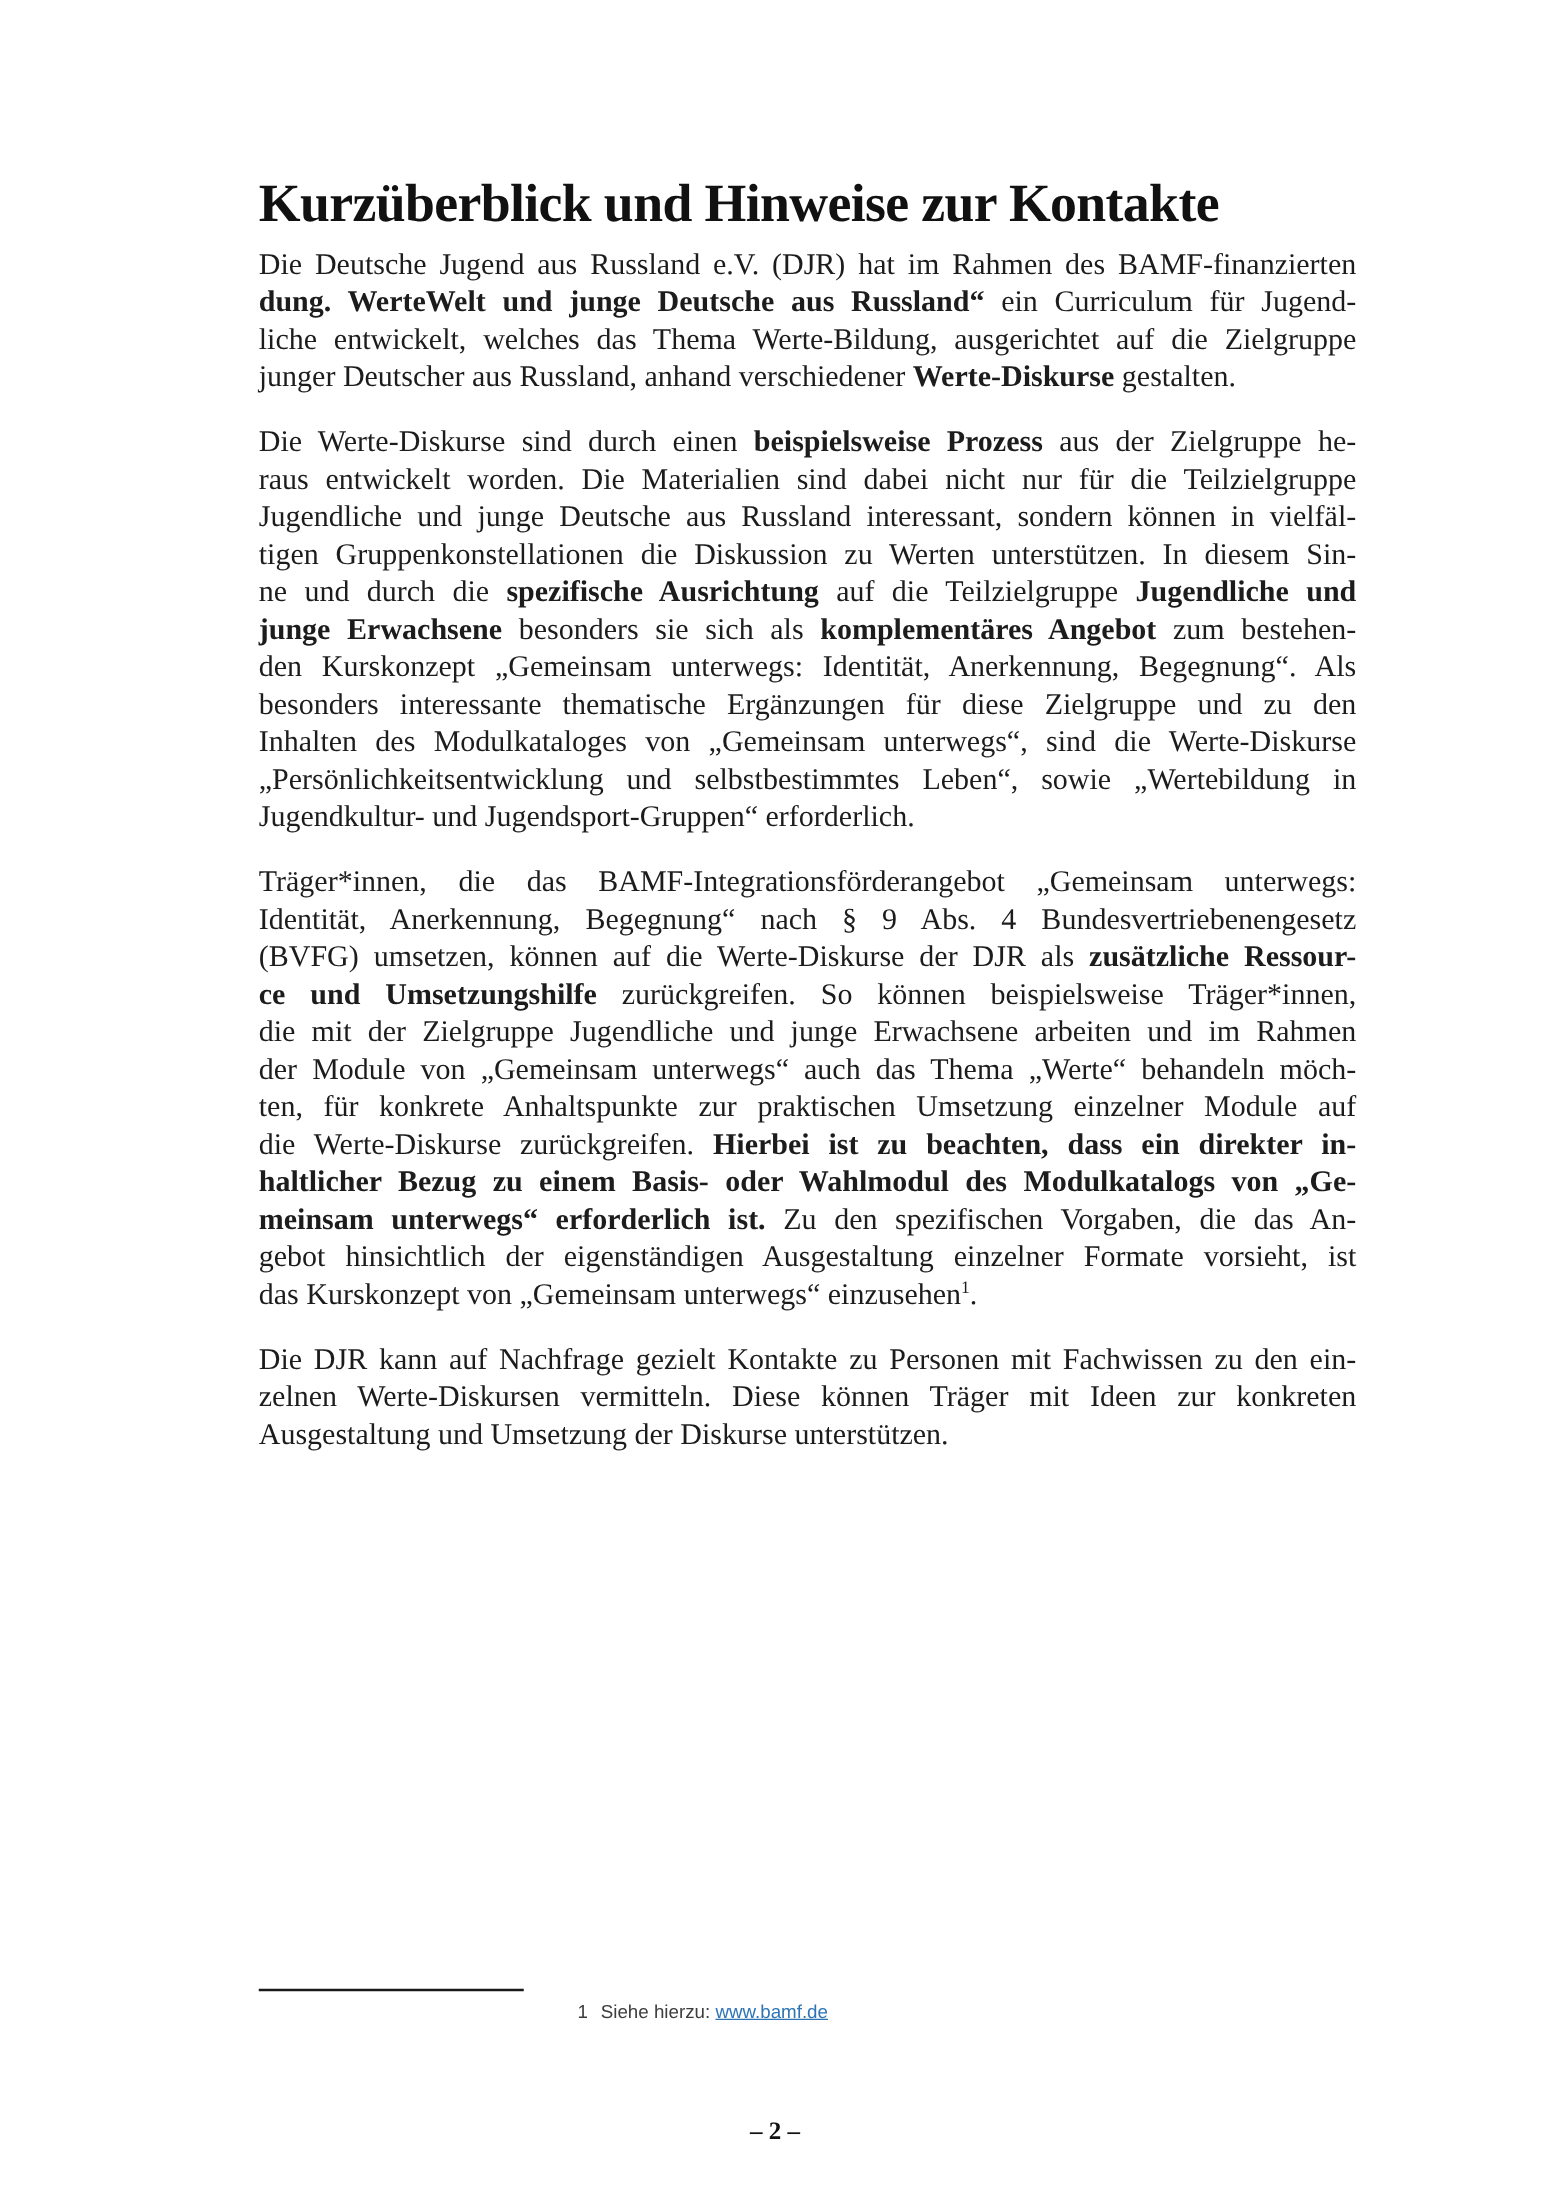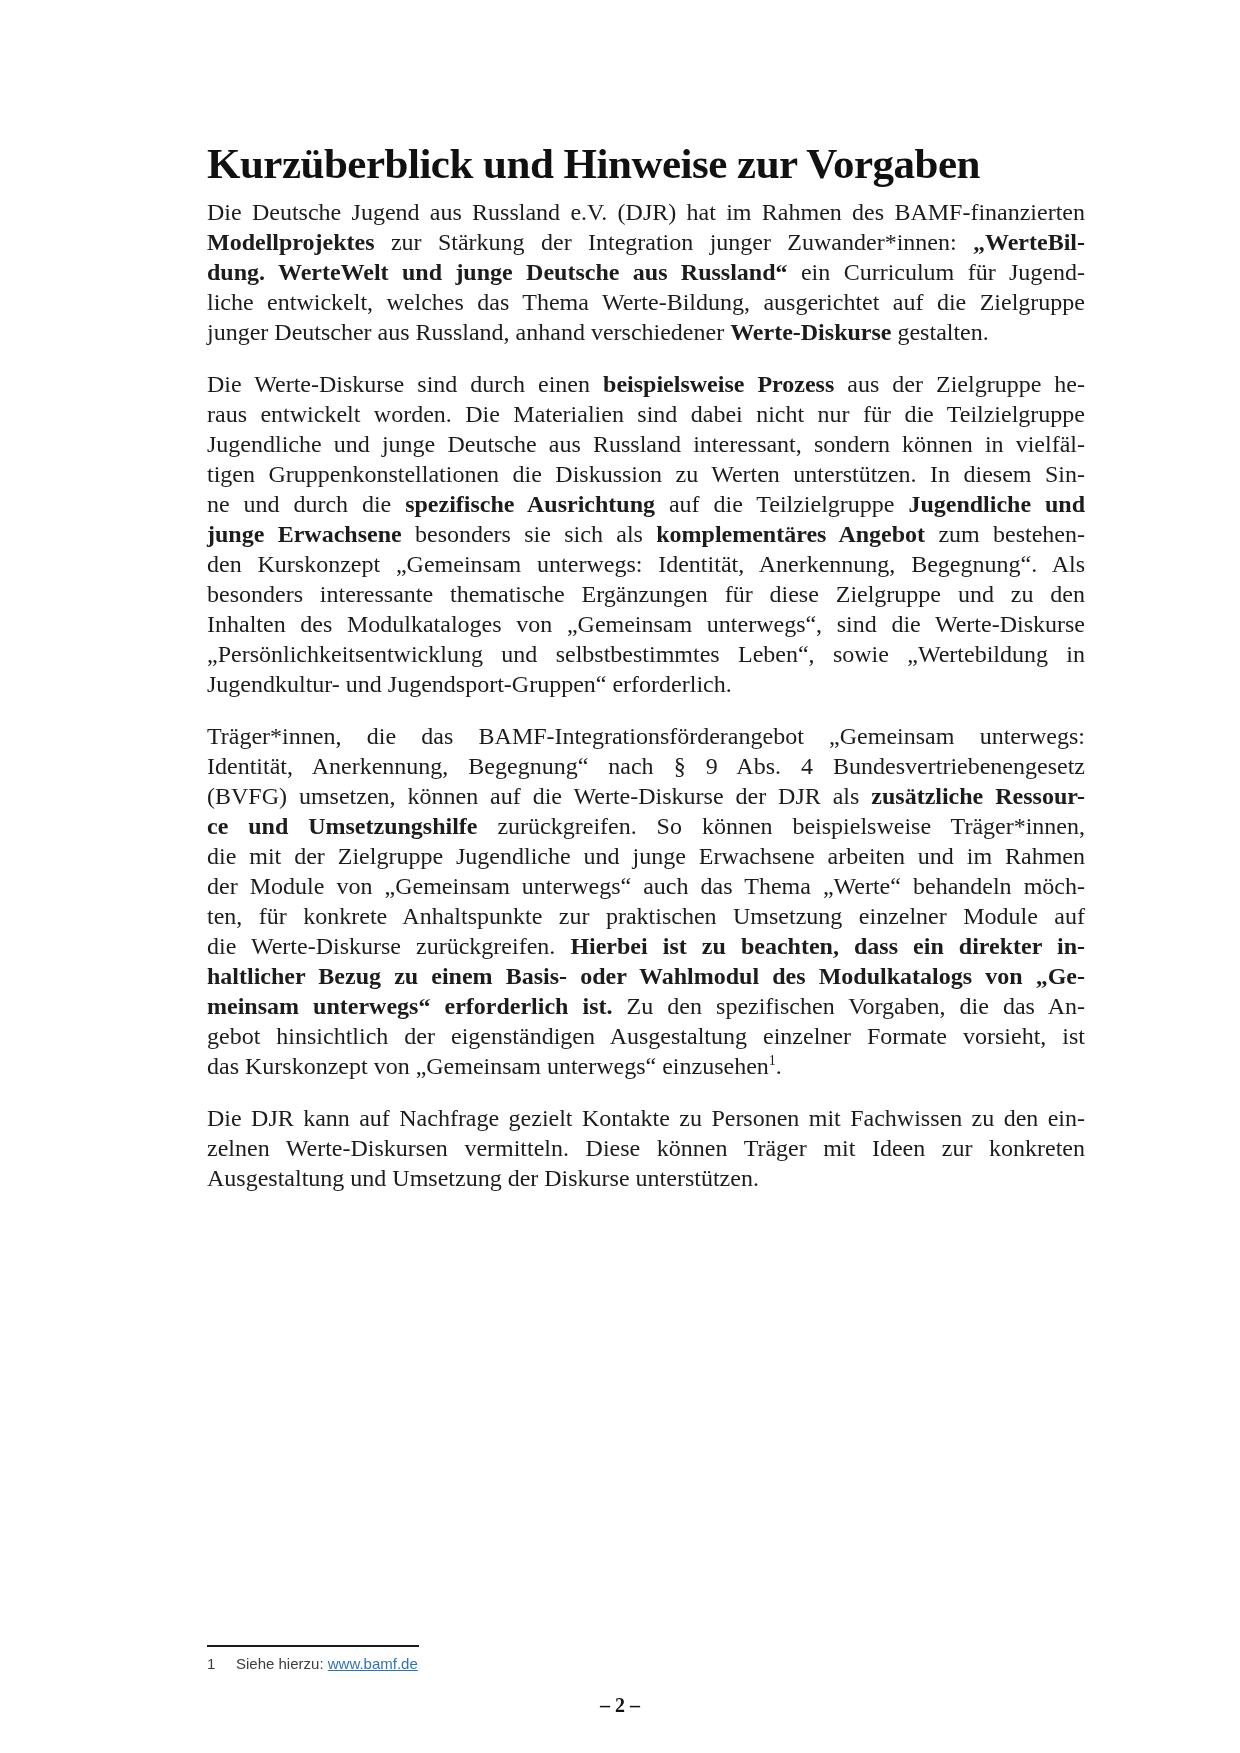--- a/index.html
+++ b/index.html
@@ -46,25 +46,26 @@
   }
   .b { font-weight: bold; }
   sup.fnref {
     font-size: 14px;
     line-height: 0;
     vertical-align: 9px;
   }
   .footnote {
     position: absolute;
     left: 207px;
-    top: 1645px;
+    top: 1591px;
     width: 700px;
     font-family: "Liberation Sans", "DejaVu Sans", sans-serif;
     font-size: 15px;
     color: #3d3d3d;
+    text-align: center;
   }
   .footnote-rule {
     width: 212px;
     height: 0;
     border-top: 2px solid #1a1a1a;
     margin-bottom: 8px;
   }
   .fn-marker {
     display: inline-block;
     width: 29px;
@@ -82,25 +83,24 @@
     font-family: "Liberation Serif", "DejaVu Serif", serif;
     font-size: 20px;
     font-weight: bold;
     color: #111111;
   }
 </style>
 </head>
 <body style="color: rgb(28, 28, 28);">
 
 <div class="page">
-  <h1 class="title">Kurzüberblick und Hinweise zur Vorgaben</h1>
+  <h1 class="title">Kurzüberblick und Hinweise zur Kontakte</h1>
   <div>
       <div class="para">
         <div class="line"><span>Die Deutsche Jugend aus Russland e.V. (DJR) hat im Rahmen des BAMF-finanzierten</span></div>
-        <div class="line"><span class="b">Modellprojektes</span><span> zur Stärkung der Integration junger Zuwander*innen: </span><span class="b">„WerteBil-</span></div>
         <div class="line"><span class="b">dung. WerteWelt und junge Deutsche aus Russland“</span><span> ein Curriculum für Jugend-</span></div>
         <div class="line"><span>liche entwickelt, welches das Thema Werte-Bildung, ausgerichtet auf die Zielgruppe</span></div>
         <div class="line last"><span>junger Deutscher aus Russland, anhand verschiedener </span><span class="b">Werte-Diskurse</span><span> gestalten.</span></div>
       </div>
       <div class="para">
         <div class="line"><span>Die Werte-Diskurse sind durch einen </span><span class="b">beispielsweise Prozess</span><span> aus der Zielgruppe he-</span></div>
         <div class="line"><span>raus entwickelt worden. Die Materialien sind dabei nicht nur für die Teilzielgruppe</span></div>
         <div class="line"><span>Jugendliche und junge Deutsche aus Russland interessant, sondern können in vielfäl-</span></div>
         <div class="line"><span>tigen Gruppenkonstellationen die Diskussion zu Werten unterstützen. In diesem Sin-</span></div>
         <div class="line"><span>ne und durch die </span><span class="b">spezifische Ausrichtung</span><span> auf die Teilzielgruppe </span><span class="b">Jugendliche und</span></div>

